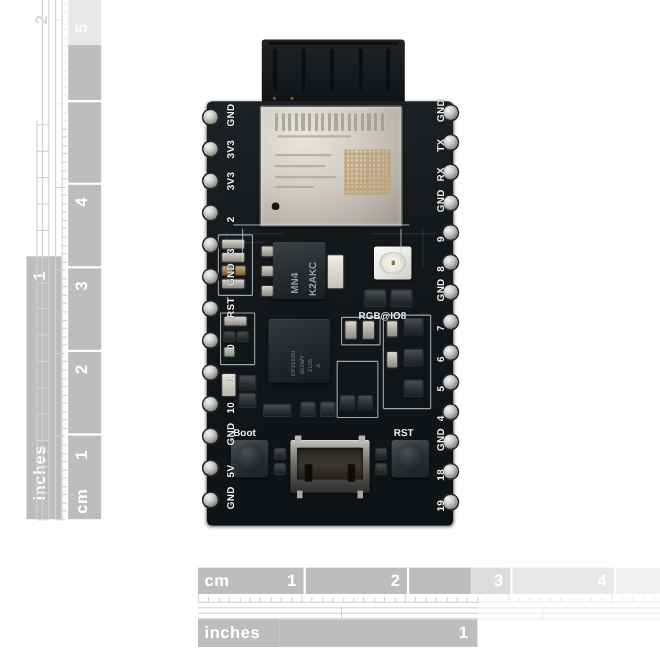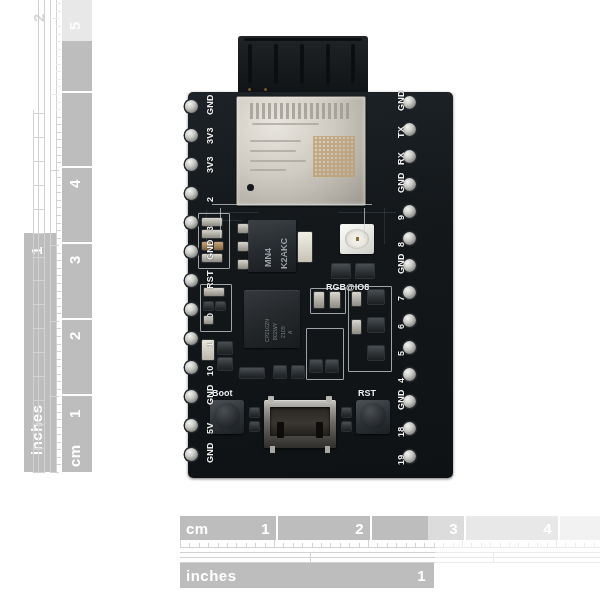--- a/index.html
+++ b/index.html
@@ -32,21 +32,20 @@
   }
   .vtxt.dim{color:#fbfbfb;}
 
   
   #board{position:absolute;}
   .pcb{position:absolute;background:#14171a;}
   .pcb-main{
     background:linear-gradient(175deg,#1d2226 0%,#14181b 35%,#0f1214 100%);
     border-radius:5px;
     box-shadow:0 1px 3px rgba(0,0,0,.55);
-    padding-left:41px;
   }
   .antenna{
     background:linear-gradient(180deg,#202427 0%,#15191c 60%,#101315 100%);
     border-radius:3px 3px 0 0;
   }
   .ant-slot{position:absolute;background:#0b0d0e;border-radius:1px;
             box-shadow:inset 0 0 1px #2b3135;}
   .shield{
     position:absolute;
     background:

